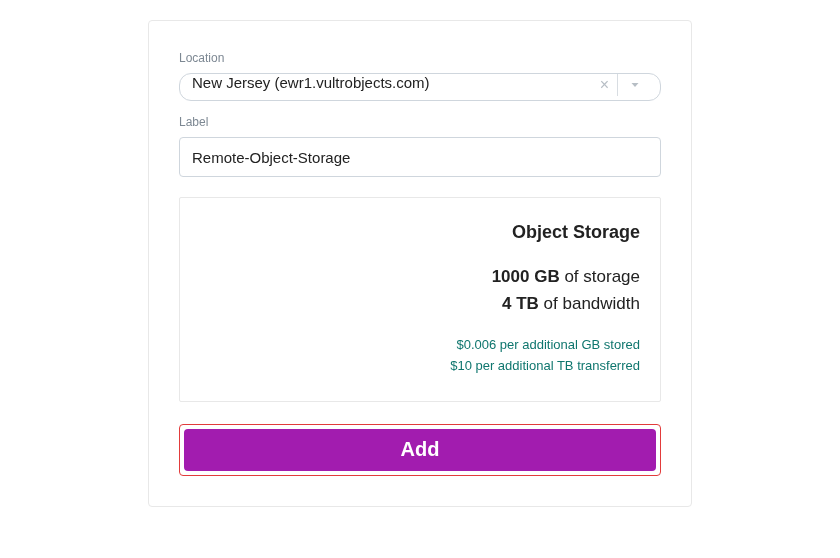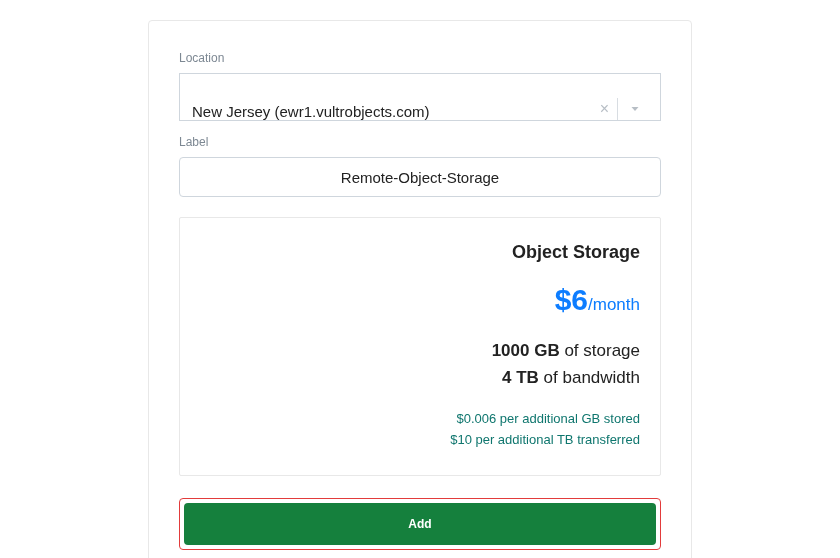--- a/index.html
+++ b/index.html
@@ -17,24 +17,24 @@
     }
     .field-label {
       color: #7d8893;
       font-size: 12px;
       margin-bottom: 8px;
       display: block;
     }
     .select-wrap {
       position: relative;
       border: 1px solid #cfd6dd;
-      border-radius: 0;
-      height: 48px;
+      border-radius: 12px;
+      height: 28px;
       display: flex;
-      align-items: flex-end;
+      align-items: flex-start;
       padding: 0 12px;
       margin-bottom: 14px;
     }
     .select-value {
       flex: 1;
       color: #222;
       font-size: 15px;
     }
     .select-controls {
       display: flex;
@@ -65,21 +65,20 @@
     }
     .text-input {
       width: 100%;
       border: 1px solid #cfd6dd;
       border-radius: 4px;
       height: 40px;
       padding: 0 12px;
       font-size: 15px;
       color: #222;
       margin-bottom: 20px;
-      text-align: center;
     }
     .plan-box {
       border: 1px solid #e8e8e8;
       border-radius: 2px;
       padding: 24px 20px 24px 20px;
       text-align: right;
     }
     .plan-title {
       font-size: 18px;
       font-weight: 700;
@@ -111,23 +110,23 @@
       line-height: 1.6;
     }
     .add-wrap {
       margin-top: 22px;
       border: 1px solid #e23b3b;
       border-radius: 4px;
       padding: 4px;
     }
     .add-btn {
       width: 100%;
-      background: #15803d;
+      background: #a21caf;
       color: #fff;
-      font-size: 12px;
+      font-size: 20px;
       font-weight: 700;
       border: none;
       border-radius: 4px;
       height: 42px;
       cursor: pointer;
     }
   </style>
 </head>
 <body>
 
@@ -145,23 +144,20 @@
           </svg>
       </button>
     </div>
   </div>
 
   <label class="field-label">Label</label>
   <input class="text-input" type="text" value="Remote-Object-Storage" style="">
 
   <div class="plan-box">
     <div class="plan-title">Object Storage</div>
-    <div class="plan-price-row">
-      <span class="plan-price">$6</span><span class="plan-period">/month</span>
-    </div>
     <div class="plan-spec">
       <span class="b">1000 GB</span><span> of storage</span>
     </div>
     <div class="plan-spec">
       <span class="b">4 TB</span><span> of bandwidth</span>
     </div>
     <div class="plan-fine">
       <div>$0.006 per additional GB stored</div>
       <div>$10 per additional TB transferred</div>
     </div>

